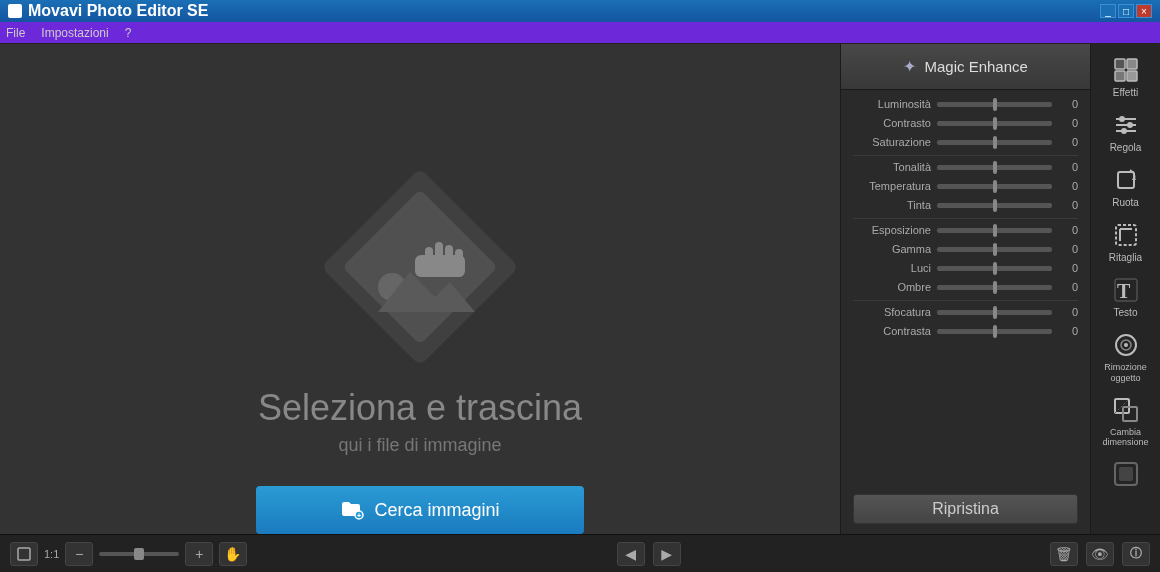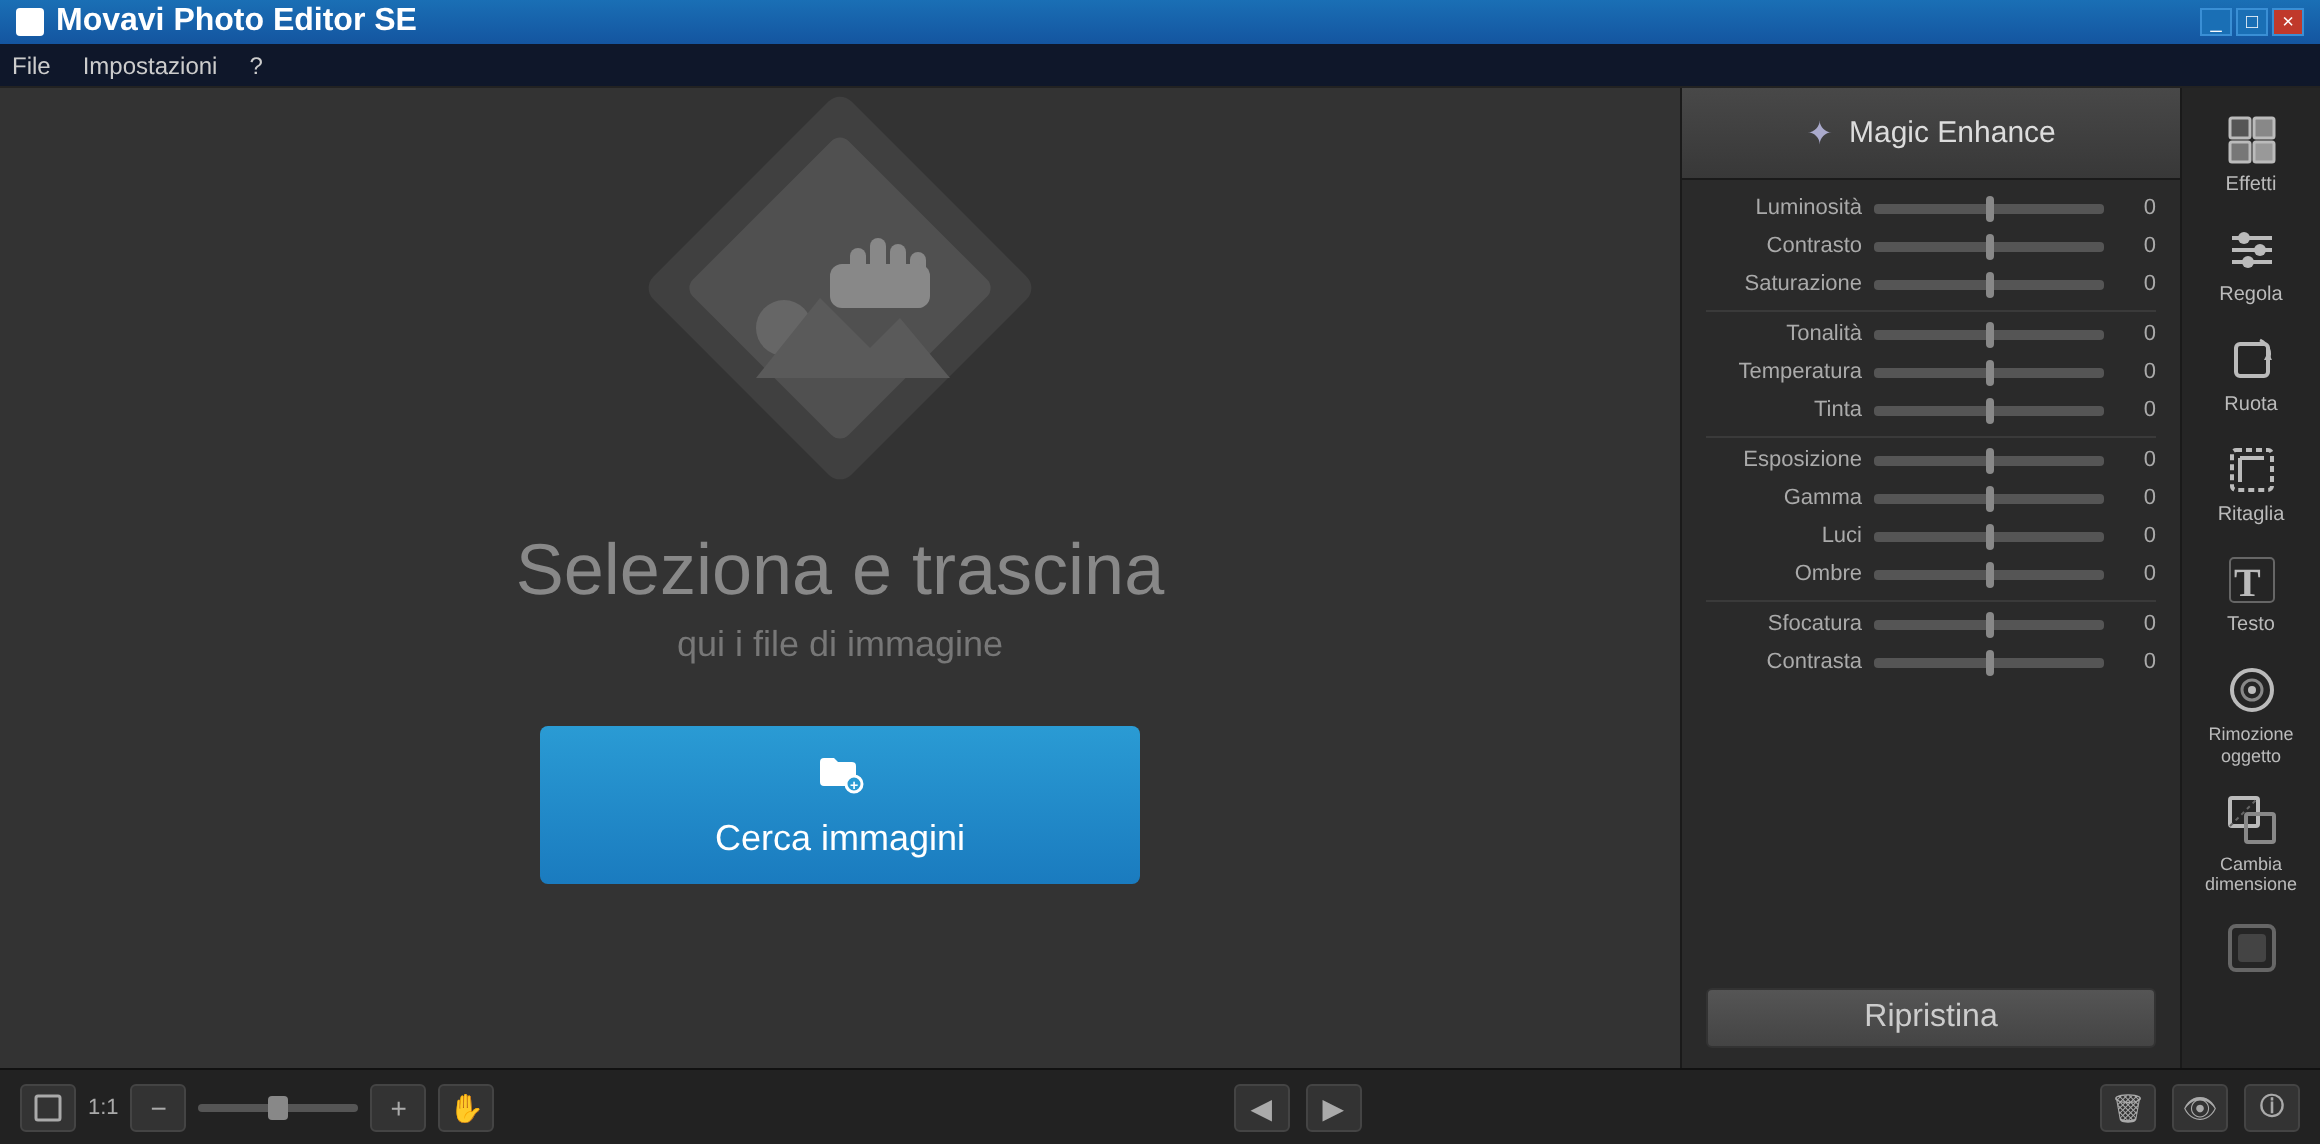--- a/index.html
+++ b/index.html
@@ -14,47 +14,47 @@
     }
     #titlebar .title-left { display: flex; align-items: center; gap: 6px; font-size: 16px; color: #fff; font-weight: bold; }
     #titlebar .title-icon { width: 14px; height: 14px; background: #fff; border-radius: 2px; display: inline-block; }
     #titlebar .win-controls { display: flex; gap: 2px; }
     #titlebar .win-btn { width: 16px; height: 14px; font-size: 10px; color: #fff; background: #1a6fb5; border: 1px solid #3a8fd5; display: flex; align-items: center; justify-content: center; cursor: pointer; }
     #titlebar .win-btn.close { background: #c0392b; }
 
     
     #menubar {
       width: 100%; height: 22px;
-      background: #0f172a;
+      background: #6d28d9;
       display: flex; align-items: center;
       padding: 0 6px; gap: 16px;
       border-bottom: 1px solid #222;
     }
     #menubar span { font-size: 12px; color: #ccc; cursor: pointer; }
 
     
     #canvas-area {
       flex: 1;
       background: #333;
-      display: flex; flex-direction: column; align-items: center; justify-content: flex-start;
+      display: flex; flex-direction: column; align-items: center; justify-content: flex-end;
       position: relative;
     }
     #drop-icon {
       width: 200px; height: 200px;
       position: relative; margin-bottom: 20px;
     }
     #drop-icon svg { width: 100%; height: 100%; }
     #drop-text-main { font-size: 36px; color: #888; font-weight: 300; margin-bottom: 6px; }
     #drop-text-sub { font-size: 18px; color: #777; margin-bottom: 30px; }
     #find-btn {
       background: linear-gradient(to bottom, #2a9bd4, #1a7bbf);
       color: #fff; border: none; border-radius: 4px;
       padding: 12px 40px; font-size: 18px; cursor: pointer;
       display: flex; align-items: center; gap: 10px;
-      width: 300px; justify-content: center; flex-direction: column;
+      width: 328px; justify-content: center;
     }
     .folder-icon-svg { width: 24px; height: 24px; }
 
     
     #social-bar {
       position: absolute; bottom: 0; left: 0;
       width: 100%; height: 46px;
       background: #2b2b2b;
       display: flex; align-items: center; padding: 0 12px; gap: 12px;
       border-top: 1px solid #222;

